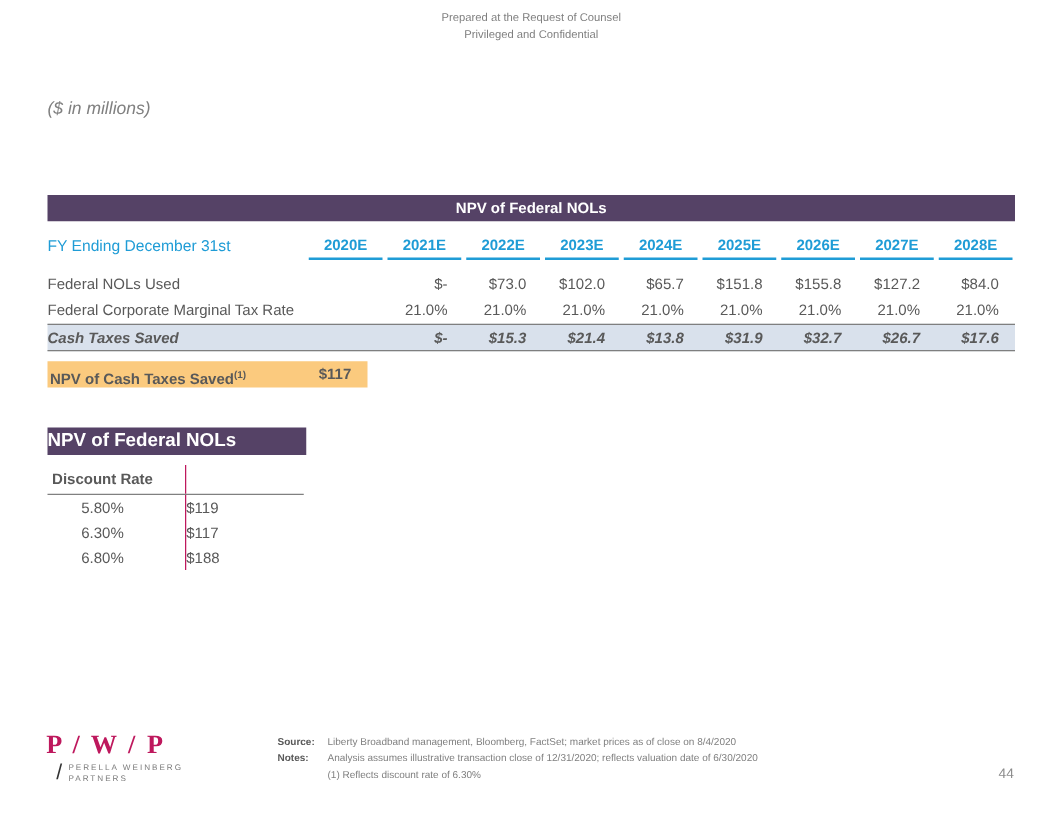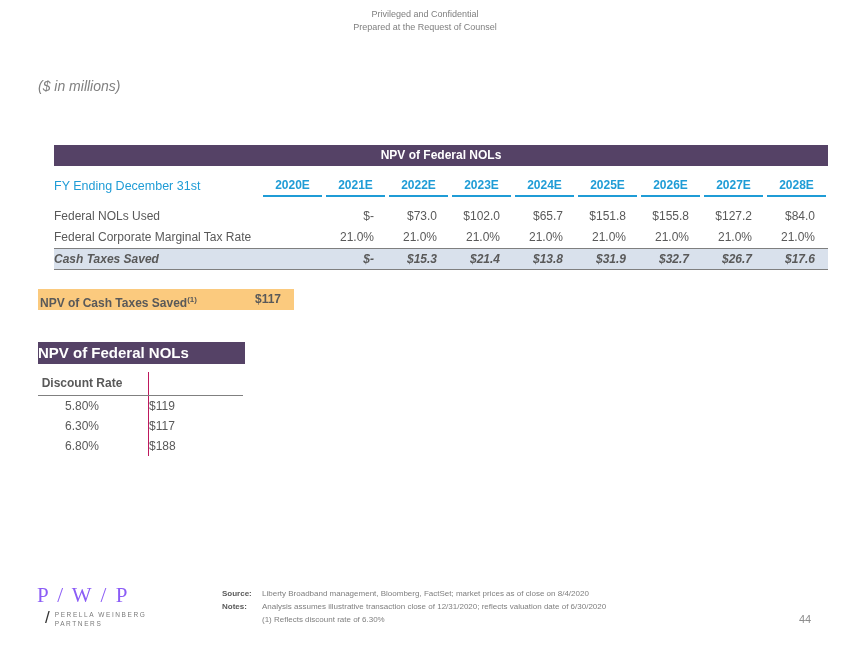--- a/index.html
+++ b/index.html
@@ -9,21 +9,21 @@
   
   .conf{position:absolute;top:8px;left:0;right:0;text-align:center;
         font-size:9px;line-height:13px;color:#7f7f7f;}
 
   
   .title{position:absolute;left:38px;top:48px;font-size:24px;font-weight:bold;
          color:#514266;letter-spacing:.2px;}
   .subtitle{position:absolute;left:38px;top:78px;font-size:14px;font-style:italic;color:#808080;}
 
   
-  .main-section{position:absolute;left:38px;top:145px;width:774px;margin-left:16px;}
+  .main-section{position:absolute;left:38px;top:156px;width:774px;}
   .section-bar{background:var(--purple,#554266);color:#fff;text-align:center;
                font-size:12px;font-weight:bold;height:21px;line-height:21px;}
   .mt-row{display:grid;grid-template-columns:207px repeat(9,63px);align-items:end;}
   .mt-header{margin-top:12px;}
   .fy-label{font-size:12.5px;font-weight:normal;color:var(--blue,#1F9CD6);padding-bottom:4px;}
   .yh{font-size:12px;font-weight:bold;color:var(--blue,#1F9CD6);text-align:center;
       padding-bottom:3px;border-bottom:2px solid var(--blue,#1F9CD6);margin:0 2px;}
   .mt-body{margin-top:9px;}
   .trow{display:grid;grid-template-columns:207px repeat(9,63px);height:21px;
         line-height:21px;font-size:12px;color:#595959;}
@@ -46,42 +46,42 @@
   .sens-table{position:absolute;left:38px;top:372px;width:205px;font-size:12px;color:#595959;}
   .sens-row{display:grid;grid-template-columns:110px 95px;}
   .sens-head{height:23px;line-height:23px;border-bottom:1px solid #808080;}
   .sens-head .c1{text-align:center;font-weight:bold;}
   .sens-body .sens-row{height:20px;line-height:20px;}
   .sens-row .c1{text-align:center;padding-right:22px;box-sizing:border-box;}
   .sens-row .c2{text-align:left;border-left:1px solid #be185d;}
 
   
   .logo{position:absolute;left:37px;top:584px;}
-  .logo-top{font-family:"Liberation Serif", serif;font-weight:normal;font-size:21px;
-            color:#8b5cf6;letter-spacing:2px;line-height:22px;}
+  .logo-top{font-family:"Liberation Serif", serif;font-weight:bold;font-size:21px;
+            color:#be185d;letter-spacing:2px;line-height:22px;}
   .logo-bottom{display:flex;align-items:flex-start;margin-top:2px;margin-left:8px;}
   .logo-slash{font-size:17px;color:#333;font-weight:300;line-height:19px;margin-right:5px;}
   .logo-words{font-size:6.5px;letter-spacing:1.6px;color:#7a7a7a;line-height:9px;padding-top:2px;}
 
   .notes{position:absolute;left:222px;top:587px;display:grid;
          grid-template-columns:40px auto;column-gap:0;
          font-size:8px;line-height:13px;color:#7f7f7f;}
   .notes .lbl{font-weight:bold;color:#595959;}
 
   .pageno{position:absolute;left:790px;top:613px;width:30px;text-align:center;
           font-size:11px;color:#8c8c8c;}
 </style>
 </head>
 <body>
 
 <div class="page">
 
   <div class="conf">
+    <div>Prepared at the Request of Counsel</div>
     <div>Privileged and Confidential</div>
-    <div>Prepared at the Request of Counsel</div>
   </div>
 
   <div class="subtitle">($ in millions)</div>
 
   <div class="main-section">
     <div class="section-bar">NPV of Federal NOLs</div>
 
     <div class="mt-row mt-header">
       <div class="fy-label">FY Ending December 31st</div>
 

